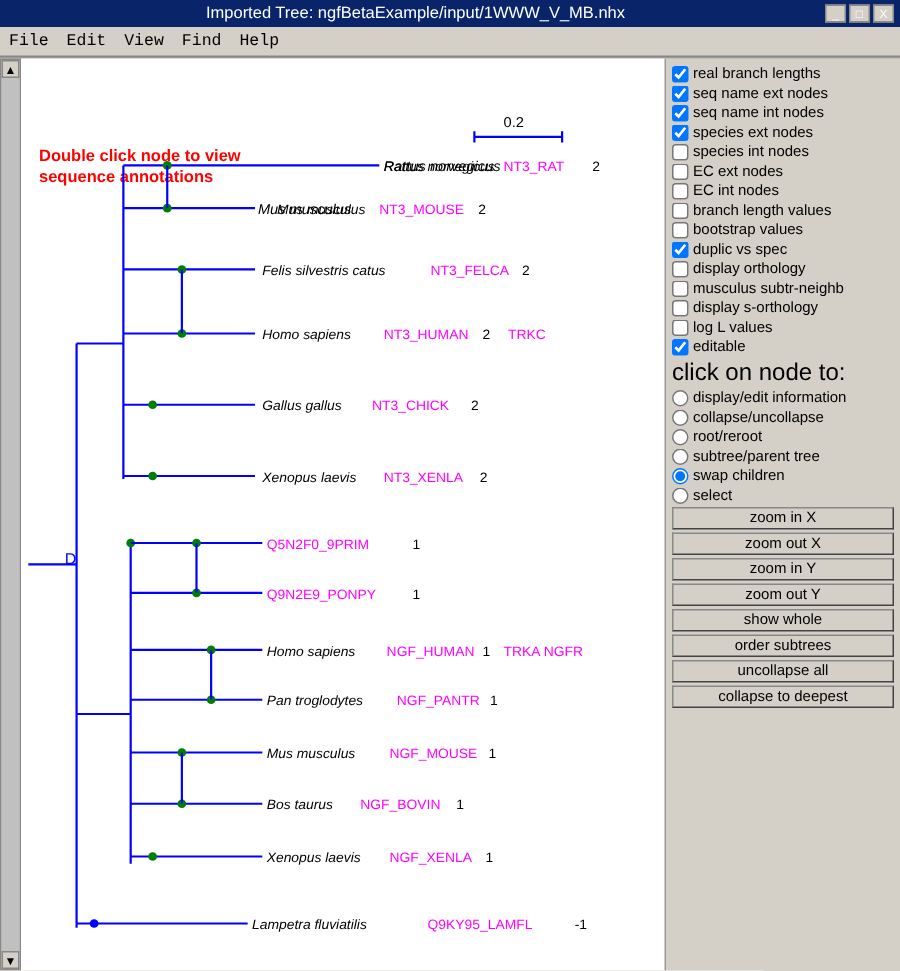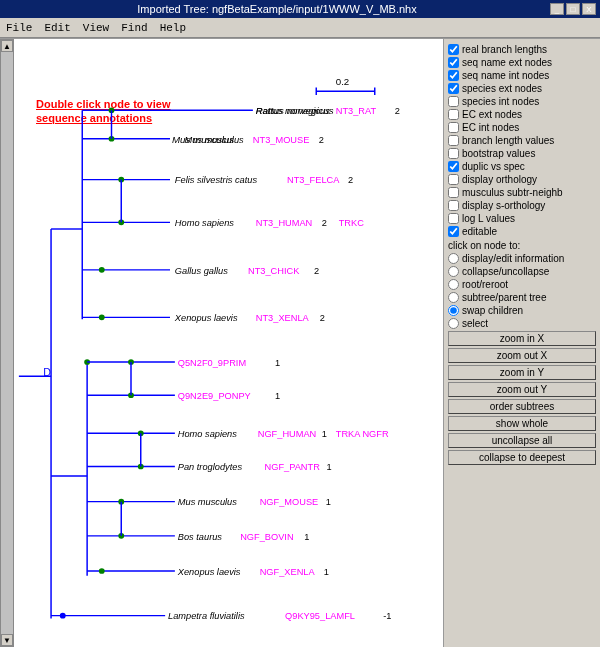--- a/index.html
+++ b/index.html
@@ -102,21 +102,21 @@
     .checkbox-item input[type="checkbox"] { width: 11px; height: 11px; margin: 0; }
     .radio-item {
       display: flex;
       gap: 3px;
       padding: 1px 0;
       white-space: nowrap;
     }
     .radio-item input[type="radio"] { width: 11px; height: 11px; margin: 0; }
 
     .section-label {
-      font-size: 10px;
+      font-size: 16px;
       padding: 2px 0 1px 0;
       color: #000;
     }
 
     .action-btn {
       background: #d4d0c8;
       border: 1px solid #888;
       border-right: 1px solid #444;
       border-bottom: 1px solid #444;
       font-size: 10px;
@@ -131,27 +131,26 @@
     .tree-svg {
       position: absolute;
       top: 0; left: 0;
       width: 100%;
       height: 100%;
     }
 
     .annotation-text {
       position: absolute;
       top: 58px;
-      left: 22px;
+      left: 12px;
       color: red;
       font-size: 11px;
       font-weight: bold;
       line-height: 1.3;
       pointer-events: none;
-      text-decoration: underline;
     }
 
     .controls-content {
       display: flex;
       flex-direction: column;
       padding: 2px;
     }
   </style>
 </head>
 <body>
@@ -411,19 +410,19 @@
       </div>
       <div class="radio-item">
         <input type="radio" name="click_action" id="r_select" style="">
         <label for="r_select">select</label>
       </div>
 
       <button class="action-btn">zoom in X</button>
       <button class="action-btn">zoom out X</button>
       <button class="action-btn">zoom in Y</button>
       <button class="action-btn">zoom out Y</button>
+      <button class="action-btn">show whole</button>
       <button class="action-btn">order subtrees</button>
-      <button class="action-btn">show whole</button>
       <button class="action-btn">uncollapse all</button>
       <button class="action-btn">collapse to deepest</button>
     </div>
   </div>
 </div>
 
 </body></html>

